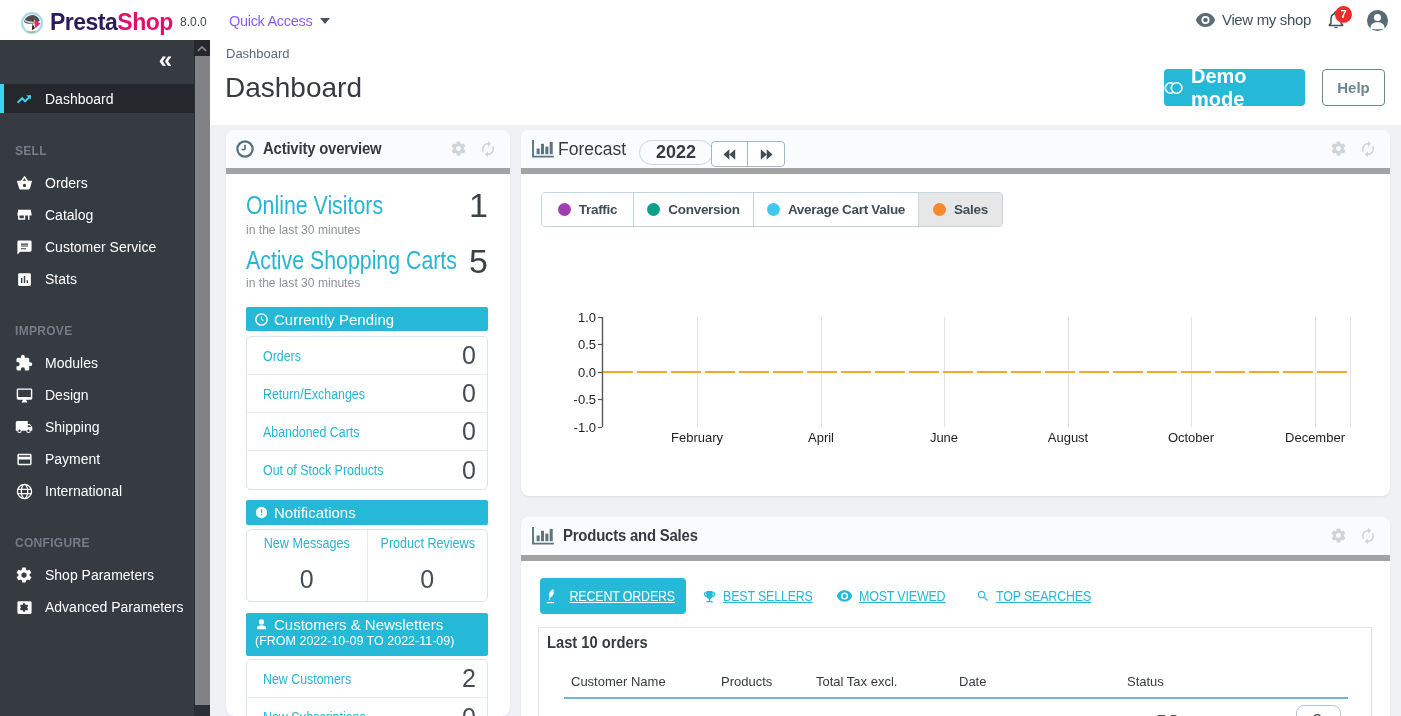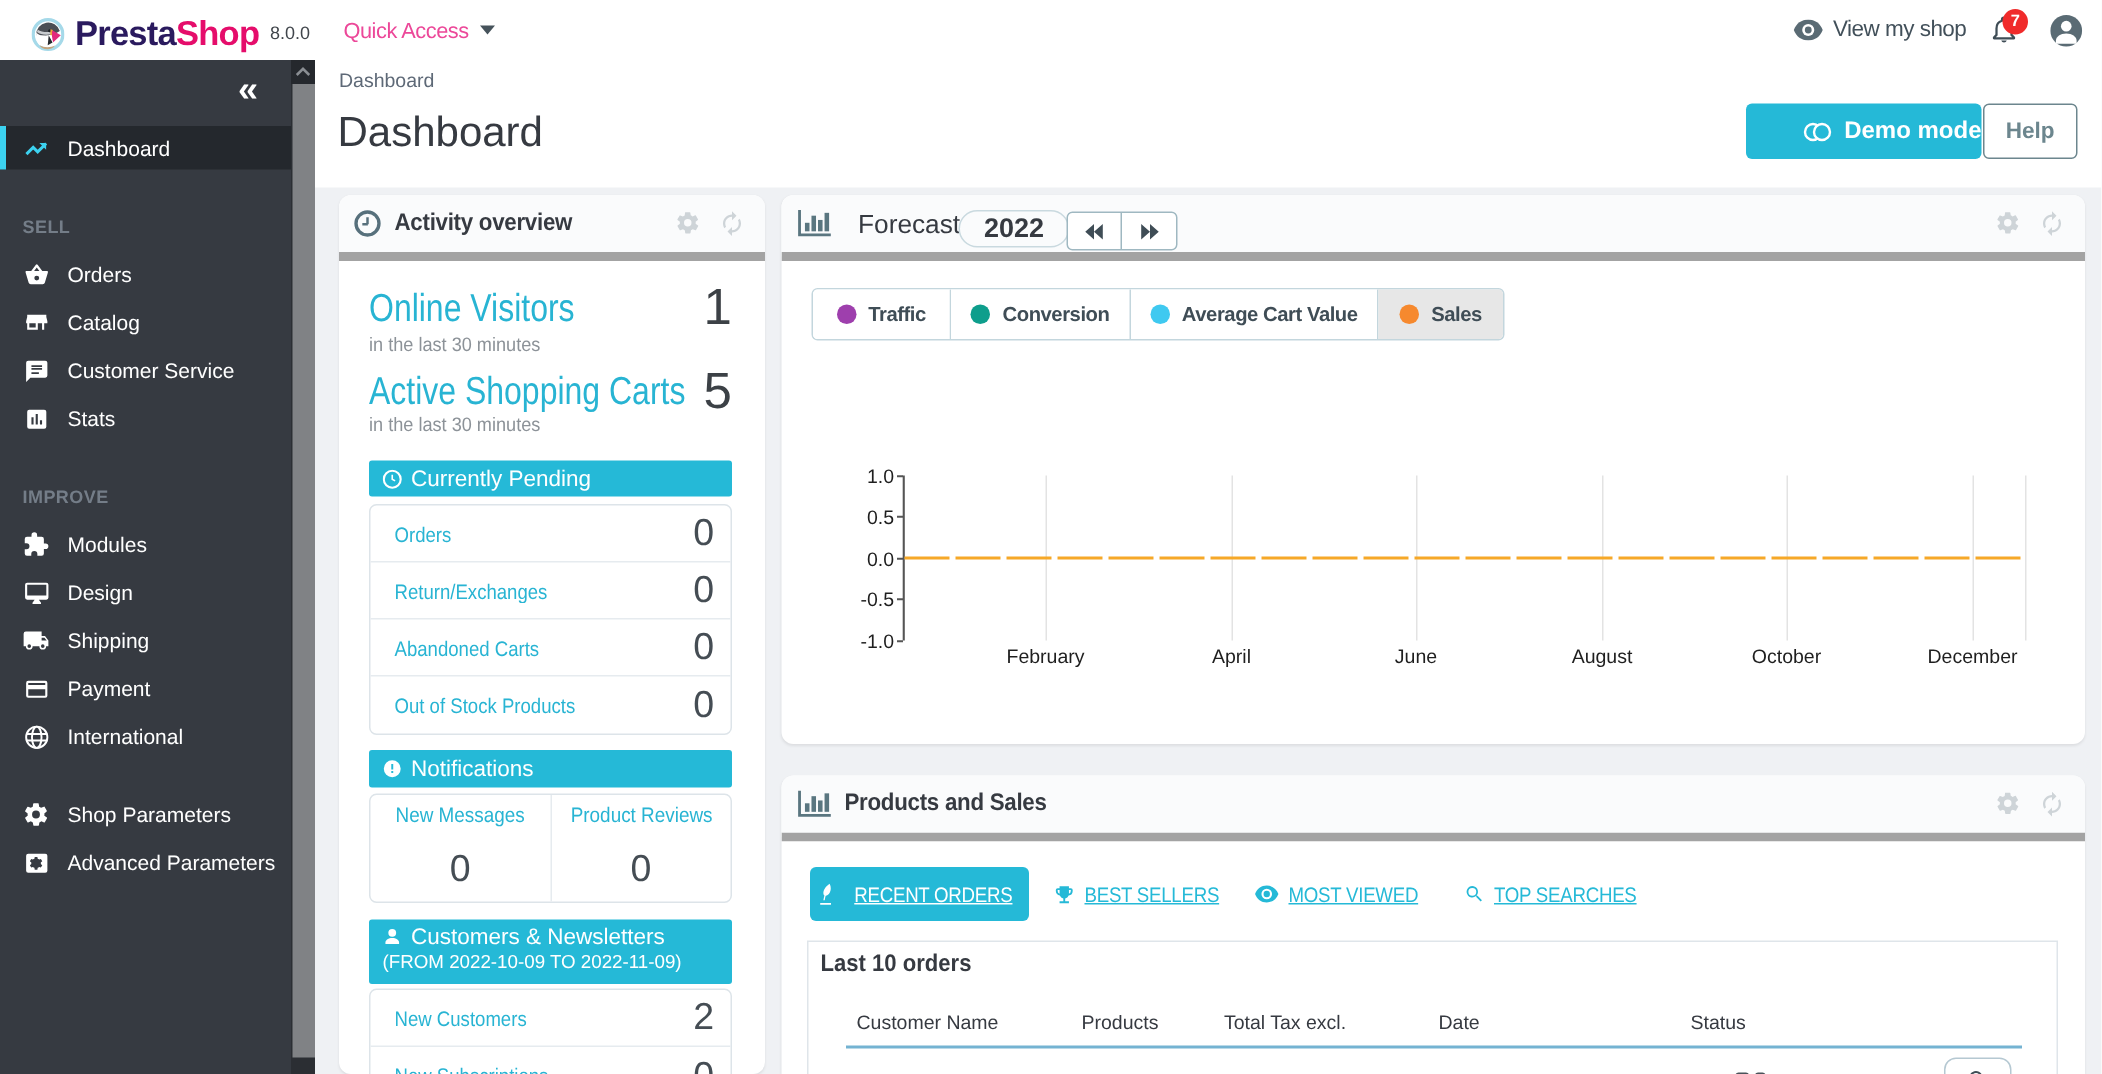--- a/index.html
+++ b/index.html
@@ -6,21 +6,21 @@
 html,body { width:1401px; height:716px; overflow:hidden; font-family:"Liberation Sans", sans-serif; background:#fff; }
 #page { position:relative; width:1401px; height:716px; }
 
 
 #topbar { position:absolute; left:0; top:0; width:1401px; height:40px; background:#fff; z-index:10; }
 .logo-wrap { position:absolute; left:21px; top:9px; display:flex; align-items:center; }
 .logo-word { font-size:23px; font-weight:bold; letter-spacing:-0.5px; margin-left:7px; }
 .logo-word .p1 { color:#2a1a5e; }
 .logo-word .p2 { color:#e50d6b; }
 .logo-ver { position:absolute; left:180px; top:15px; font-size:12px; color:#41464c; }
-.quick { position:absolute; left:229px; top:13px; font-size:14.5px; color:#ec4899; font-weight:400; letter-spacing:-0.3px; }
+.quick { position:absolute; left:229px; top:13px; font-size:14.5px; color:#8b5cf6; font-weight:400; letter-spacing:-0.3px; }
 .searchbox { position:absolute; left:353px; top:4px; width:250px; height:33px; border:1px solid #bcced5; border-radius:17px; background:#fff; }
 .searchbox .ph { position:absolute; left:38px; top:7px; font-style:italic; color:#8a959e; font-size:15px; }
 .viewshop { position:absolute; left:1222px; top:11px; font-size:15px; color:#42505a; letter-spacing:-0.35px; }
 .hdr-badge { position:absolute; left:1335px; top:6px; width:17px; height:17px; background:#f02b2b; border-radius:50%; color:#fff; font-size:11px; font-weight:bold; text-align:center; line-height:17px; z-index:2; }
 
 
 #sidebar { position:absolute; left:0; top:40px; width:210px; height:676px; background:#363a41; }
 #sbscroll { position:absolute; right:0; top:0; width:16px; height:676px; background:#2b2e33; }
 #sbscroll .btn { position:absolute; left:0; top:0; width:16px; height:16px; background:#25282d; color:#9da2a8; font-size:11px; text-align:center; line-height:16px; }
 #sbscroll .thumb { position:absolute; left:1px; top:16px; width:15px; height:649px; background:#808285; }
@@ -29,21 +29,21 @@
 .mitem { position:relative; height:32px; display:flex; align-items:center; color:#fff; font-size:14px; }
 .mitem .mic { width:20px; margin-left:14px; margin-right:11px; display:flex; justify-content:center; }
 .mitem.active { height:29px; background:#24282d; border-left:4px solid #3cd2f0; }
 .mitem.active .mic { margin-left:10px; }
 .msec { height:32px; display:flex; align-items:center; padding-left:15px; color:#747d88; font-size:12px; font-weight:bold; letter-spacing:0.3px; }
 
 
 #content { position:absolute; left:210px; top:40px; width:1191px; height:676px; }
 .crumb { position:absolute; left:16px; top:6px; font-size:13px; color:#5e6977; }
 .pagetitle { position:absolute; left:15px; top:32px; font-size:28px; color:#363a41; font-weight:400; }
-.btn-demo { position:absolute; left:954px; top:29px; width:157px; height:37px; background:#25b9d7; border-radius:4px; color:#fff; font-size:16px; font-weight:bold; display:flex; align-items:center; justify-content:flex-end; gap:7px; }
+.btn-demo { position:absolute; left:954px; top:29px; width:141px; height:37px; background:#25b9d7; border-radius:4px; color:#fff; font-size:20px; font-weight:bold; display:flex; align-items:center; justify-content:flex-start; gap:7px; }
 .btn-help { position:absolute; left:1112px; top:29px; width:63px; height:37px; background:#fff; border:1px solid #6c868e; border-radius:4px; color:#6c868e; font-size:15px; font-weight:bold; display:flex; align-items:center; justify-content:center; }
 
 
 .panel { position:absolute; background:#fff; border-radius:8px; box-shadow:0 1px 2px rgba(0,0,0,0.08); }
 .phead { height:44px; background:#fafbfc; border-bottom:6px solid #a3a3a3; border-radius:8px 8px 0 0; display:flex; align-items:center; padding:0 13px 0 10px; }
 .phead .ptitle { font-size:16px; font-weight:bold; color:#363a41; margin-left:9px; letter-spacing:-0.2px; transform:scaleX(0.93); transform-origin:left center; }
 .picons { margin-left:auto; display:flex; gap:12px; }
 
 #p-activity { left:16px; top:90px; width:284px; height:586px; }
 #p-forecast { left:311px; top:90px; width:869px; height:366px; }
@@ -206,20 +206,21 @@
             <svg width="17" height="17" viewBox="0 0 24 24">
               <circle cx="12" cy="12" r="10" fill="none" stroke="#fff" stroke-width="1.8"></circle>
               <ellipse cx="12" cy="12" rx="4.5" ry="10" fill="none" stroke="#fff" stroke-width="1.8"></ellipse>
               <line x1="2" y1="9" x2="22" y2="9" stroke="#fff" stroke-width="1.8"></line>
               <line x1="2" y1="15" x2="22" y2="15" stroke="#fff" stroke-width="1.8"></line>
             </svg>
           </span>
         International
       </div>
       <div style="height:20px;"></div>
+      <div class="msec">CONFIGURE</div>
       <div class="mitem">
         <span class="mic">
             <svg width="18" height="18" viewBox="0 0 24 24" fill="#fff">
               <path d="M19.4 13a7.5 7.5 0 0 0 .1-1 7.5 7.5 0 0 0-.1-1l2.1-1.7a.5.5 0 0 0 .1-.6l-2-3.5a.5.5 0 0 0-.6-.2l-2.5 1a7.3 7.3 0 0 0-1.7-1l-.4-2.6A.5.5 0 0 0 14 2h-4a.5.5 0 0 0-.5.4l-.4 2.7a7.3 7.3 0 0 0-1.7 1l-2.5-1a.5.5 0 0 0-.6.2l-2 3.5a.5.5 0 0 0 .1.6L4.6 11a7.5 7.5 0 0 0 0 2l-2.1 1.7a.5.5 0 0 0-.1.6l2 3.5c.1.2.4.3.6.2l2.5-1a7.3 7.3 0 0 0 1.7 1l.4 2.6c0 .3.2.4.5.4h4c.2 0 .4-.2.5-.4l.4-2.6a7.3 7.3 0 0 0 1.7-1l2.5 1c.2.1.5 0 .6-.2l2-3.5a.5.5 0 0 0-.1-.6L19.4 13zM12 15.5a3.5 3.5 0 1 1 0-7 3.5 3.5 0 0 1 0 7z"></path>
             </svg>
           </span>
         Shop Parameters
       </div>
       <div class="mitem">
         <span class="mic">
@@ -332,21 +333,21 @@
 
     <div class="panel" id="p-forecast">
       <div class="phead">
         <svg width="23" height="18" viewBox="0 0 24 19" fill="#5a7680">
             <path d="M1 0h2v16.5h21v2H1V0z"></path>
             <rect x="5.8" y="9" width="3.2" height="6"></rect>
             <rect x="10.4" y="4" width="3.2" height="11"></rect>
             <rect x="15" y="7" width="3.2" height="8"></rect>
             <rect x="19.6" y="2" width="3.2" height="13"></rect>
           </svg>
-        <span style="font-size:17.5px; font-weight:400; color:#363a41; margin-left:18px;">Forecast</span>
+        <span style="font-size:17.5px; font-weight:400; color:#363a41; margin-left:4px;">Forecast</span>
         <span style="position:absolute; left:118px; top:10px; width:74px; height:25px; border:1px solid #c9d9df; border-radius:13px; font-size:18px; font-weight:bold; color:#363a41; display:flex; align-items:center; justify-content:center;">2022</span>
         <span style="position:absolute; left:190px; top:11px; display:flex; border:1px solid #9fb8c1; border-radius:4px; height:26px; background:#fff;">
           <span style="width:36px; display:flex; align-items:center; justify-content:center; border-right:1px solid #9fb8c1;">
             <svg width="16" height="13" viewBox="0 0 24 20" fill="#3f4d56">
                 <path d="M11 10l9-8v16zM2 10l9-8v16z"></path>
               </svg>
           </span>
           <span style="width:36px; display:flex; align-items:center; justify-content:center;">
             <svg width="16" height="13" viewBox="0 0 24 20" fill="#3f4d56">
                 <path d="M13 10l-9 8V2zM22 10l-9 8V2z"></path>

